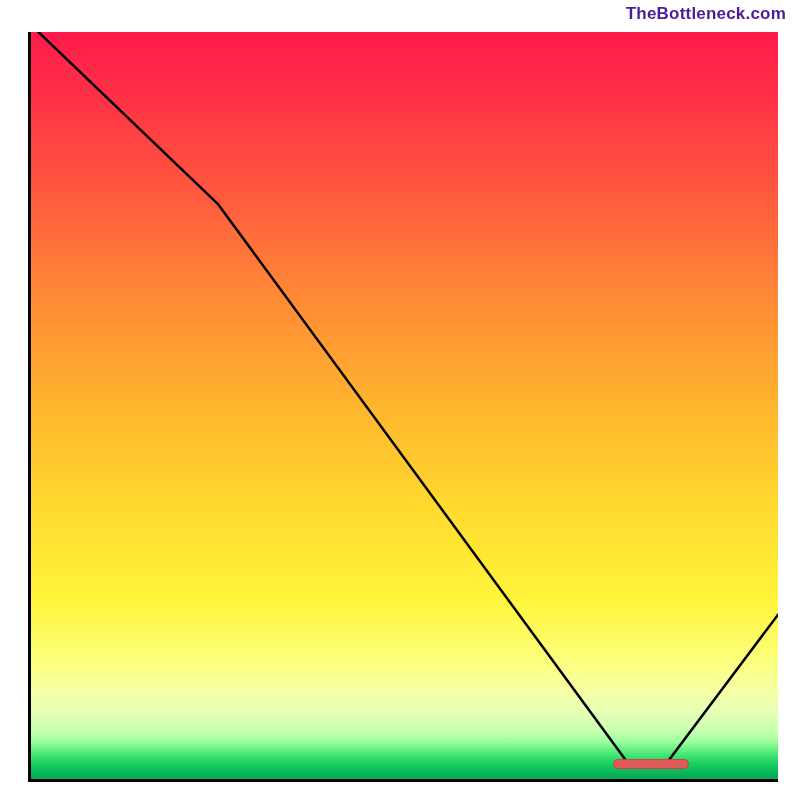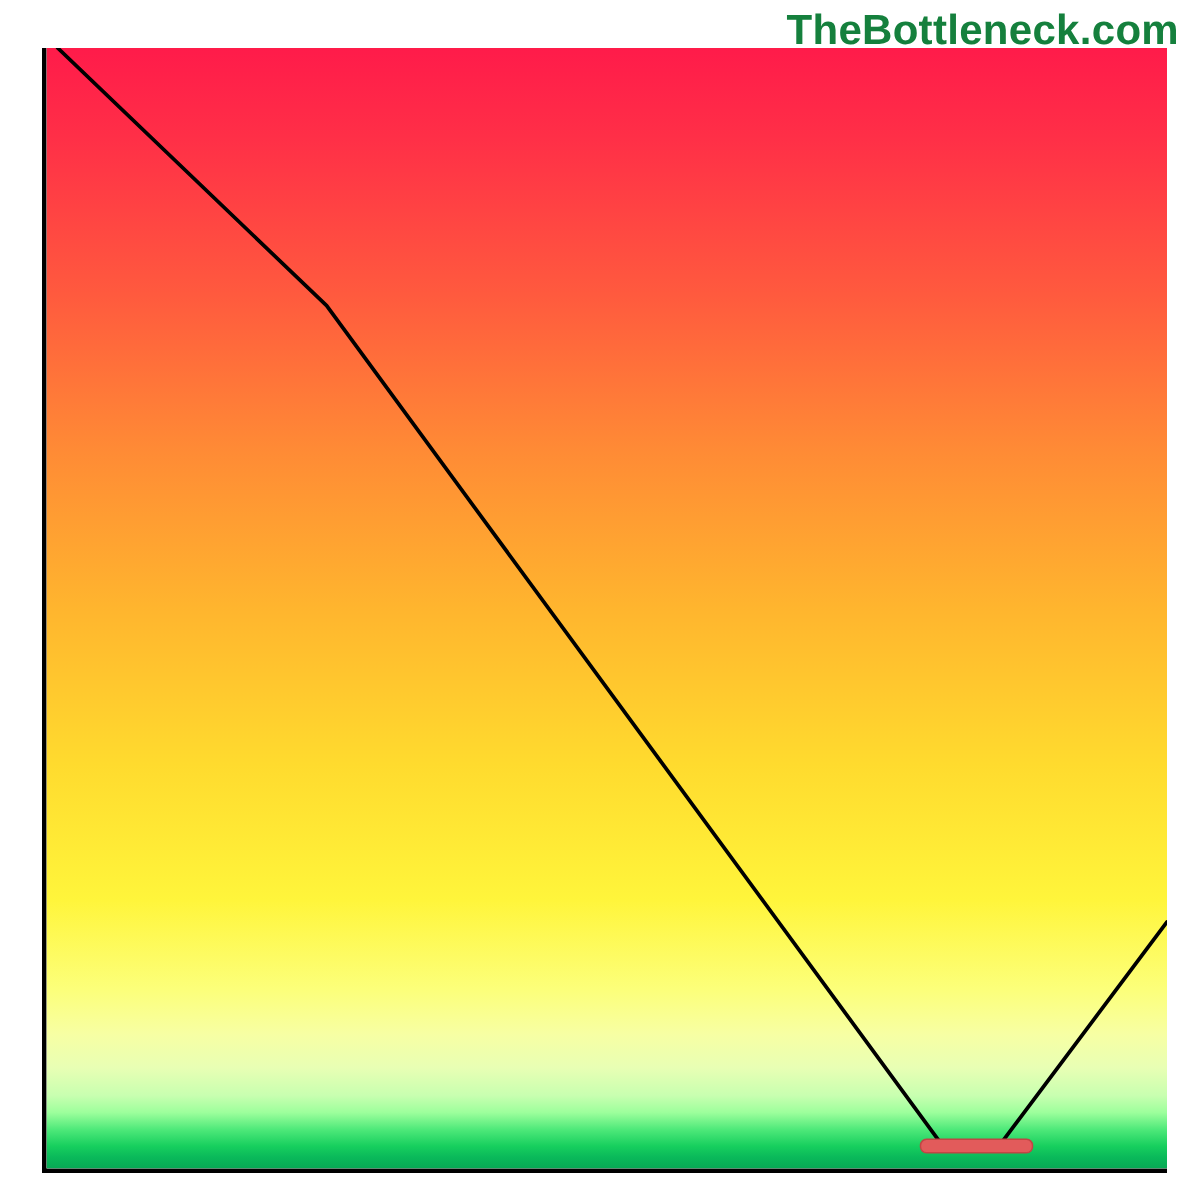--- a/index.html
+++ b/index.html
@@ -13,23 +13,23 @@
   }
   .page {
     position: relative;
     width: 800px;
     height: 800px;
   }
   .watermark {
     position: absolute;
     top: 4px;
     right: 14px;
-    font-size: 28px;
+    font-size: 17px;
     font-weight: 600;
-    color: #15803d;
+    color: #4c1d95;
     letter-spacing: 0.2px;
   }
   .plot {
     position: absolute;
     left: 28px;
     top: 32px;
     width: 750px;
     height: 750px;
     border-left: 3px solid #000;
     border-bottom: 3px solid #000;

